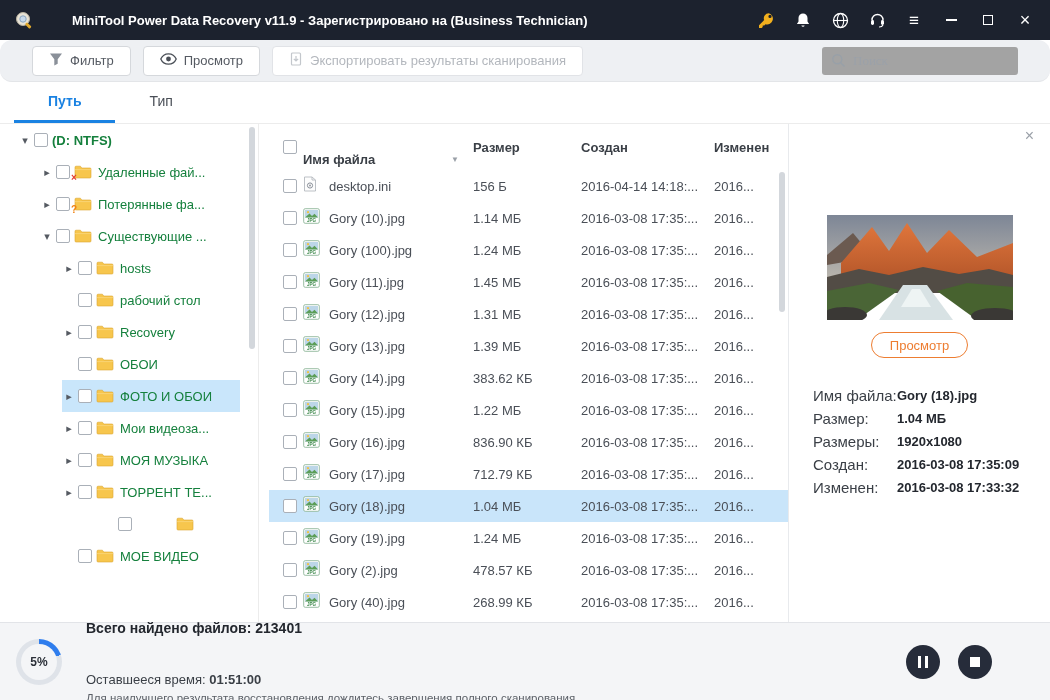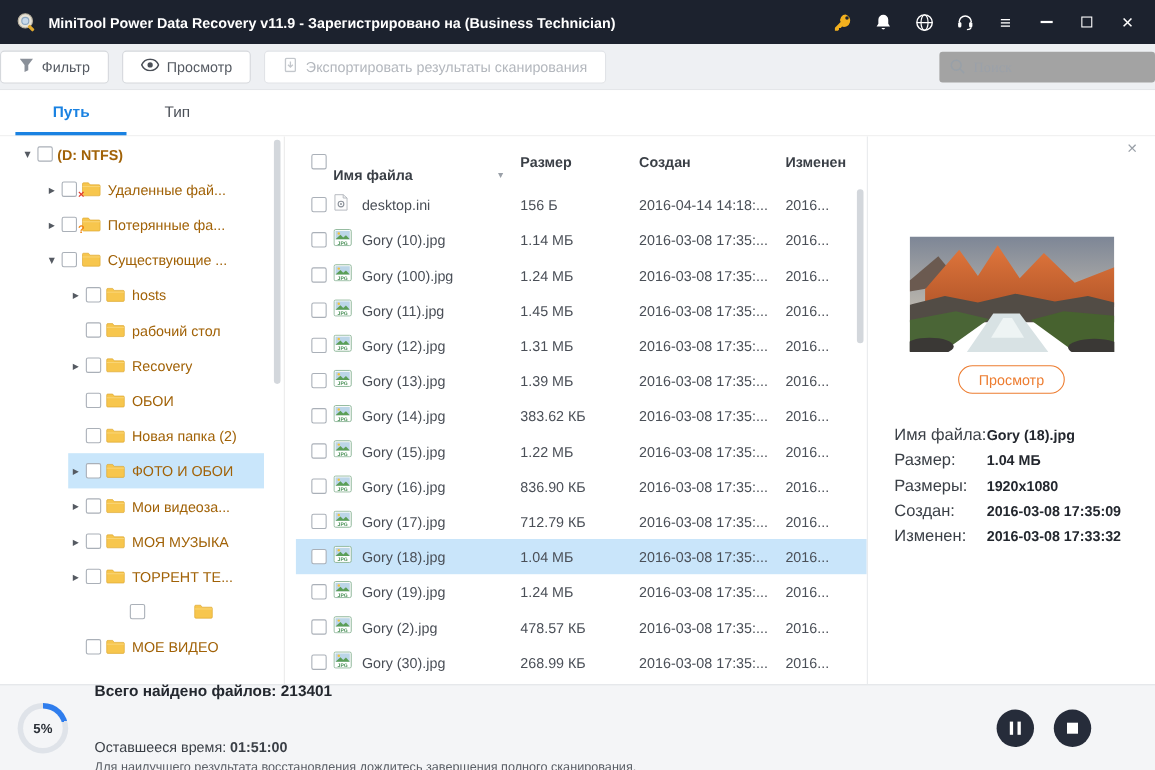--- a/index.html
+++ b/index.html
@@ -2,30 +2,30 @@
 <html><head>
 <meta charset="utf-8">
 <style>
   * { margin:0; padding:0; box-sizing:border-box; }
   html, body { width:1050px; height:700px; font-family:"Liberation Sans", sans-serif; }
   .window { width:1050px; height:700px; display:flex; flex-direction:column; background:#fff; overflow:hidden; }
 
   
   .titlebar { height:40px; background:#1c222e; display:flex; align-items:center; padding:0 14px; flex:0 0 auto; }
   .app-icon { width:20px; height:20px; margin-right:10px; flex:0 0 auto; }
-  .title { color:#fff; font-size:13px; font-weight:bold; white-space:nowrap; }
+  .title { color:#fff; font-size:13px; font-weight:bold; white-space:nowrap;margin-left:28px; }
   .tb-right { margin-left:auto; display:flex; align-items:center; gap:15px; }
   .tb-icon { width:22px; height:22px; display:flex; align-items:center; justify-content:center; cursor:pointer; background:none; border:none; }
   .menu-glyph { color:#fff; font-size:17px; line-height:1; }
   .min-bar { width:11px; height:2px; background:#fff; display:block; }
   .max-box { width:10px; height:10px; border:1.5px solid #fff; display:block; }
   .close-glyph { color:#fff; font-size:18px; line-height:1; }
 
   
-  .toolbar { height:42px; background:#eef0f3; border-bottom:1px solid #e3e5e8; display:flex; align-items:center; gap:12px; padding:0 0; flex:0 0 auto; }
+  .toolbar { height:42px; background:#eef0f3; border-bottom:1px solid #e3e5e8; display:flex; align-items:center; gap:12px; padding:0 32px; flex:0 0 auto;border-radius:12px; }
   .tool-btn { height:30px; display:flex; align-items:center; gap:7px; background:#fff; border:1px solid #d5d8dc; border-radius:4px; padding:0 16px; font-size:13px; color:#555a62; font-family:inherit; cursor:pointer; white-space:nowrap; }
   .tool-btn.disabled { color:#b3b7bd; border-color:#e1e3e7; cursor:default; }
   .search-box { margin-left:auto; position:relative; width:196px; height:28px; }
   .search-box input { width:100%; height:100%; border:none; background:#a3a3a3; border-radius:3px; padding:0 8px 0 31px; font-size:13px; color:#444; font-family:Liberation Serif, serif; outline:none; }
   .search-box input::placeholder { color:#9ba1a9; }
   .search-icon { position:absolute; left:9px; top:6px; }
 
   
   .tabbar { height:42px; display:flex; align-items:stretch; border-bottom:1px solid #ececec; padding-left:14px; flex:0 0 auto; background:#fff; }
   .tab { display:flex; align-items:center; padding:0 34px; font-size:14px; color:#4a4f57; cursor:pointer; border-bottom:3px solid transparent; }
@@ -38,21 +38,21 @@
   .tree-scrollbar { position:absolute; right:3px; top:3px; width:6px; height:222px; background:#d3d7dc; border-radius:3px; }
   .tree-item { height:32px; display:flex; align-items:center; margin-right:18px; cursor:pointer; }
   .tree-item.selected { background:#c9e6fb; }
   .tree-item.bold .tlabel { font-weight:bold; }
   .arrow { width:14px; flex:0 0 auto; text-align:center; font-size:11px; color:#555a62; }
   .cb { width:14px; height:14px; border:1px solid #aab0b8; border-radius:2px; background:#fff; flex:0 0 auto; margin:0 4px 0 2px; cursor:pointer; }
   .ticon { position:relative; width:18px; height:14px; flex:0 0 auto; margin-right:6px; }
   .badge { position:absolute; bottom:-4px; left:-3px; font-size:10px; font-weight:bold; line-height:1; }
   .badge.red { color:#e23b2e; }
   .badge.orange { color:#f0820f; }
-  .tlabel { font-size:13px; color:#a16207; white-space:nowrap; overflow:hidden;text-align:right; }
+  .tlabel { font-size:13px; color:#15803d; white-space:nowrap; overflow:hidden;text-align:right; }
 
   .table-panel { flex:1; min-width:0; border-left:1px solid #ececec; position:relative; padding-left:10px; overflow:hidden; }
   .table-scrollbar { position:absolute; right:3px; top:48px; width:6px; height:140px; background:#d3d7dc; border-radius:3px; }
   .thead { height:46px; display:grid; grid-template-columns:34px 170px 108px 133px 1fr; align-items:center; }
   .thead .cb { margin:0 0 0 14px; }
   .th { font-size:13px; font-weight:bold; color:#3a3f46; white-space:nowrap; }
   .th-name { display:flex; align-items:center; justify-content:space-between; padding-right:14px;margin-top:24px; }
   .sort-icon { font-size:8px; color:#9aa0a8; }
   .trow { height:32px; display:grid; grid-template-columns:34px 26px 144px 108px 133px 1fr; align-items:center; }
   .trow.selected { background:#c9e5fa; }
@@ -273,32 +273,20 @@
     <span class="ticon">
       <svg width="18" height="14" viewBox="0 0 18 14">
                 <path d="M1 2.2Q1 1.2 2 1.2h4.4l1.4 1.8H16q1 0 1 1V12q0 1-1 1H2q-1 0-1-1z" fill="#f7c64d" stroke="#dca62f" stroke-width="0.6"></path>
                 <path d="M1 4.6H17" stroke="#f9d77e" stroke-width="0.8"></path>
               </svg>
       
     </span>
     <span class="tlabel">ОБОИ</span>
   </div>
 
-  <div class="tree-item" style="margin-left: 62px;">
-    <span class="arrow"></span>
-    <span class="cb"></span>
-    <span class="ticon">
-      <svg width="18" height="14" viewBox="0 0 18 14">
-                <path d="M1 2.2Q1 1.2 2 1.2h4.4l1.4 1.8H16q1 0 1 1V12q0 1-1 1H2q-1 0-1-1z" fill="#f7c64d" stroke="#dca62f" stroke-width="0.6"></path>
-                <path d="M1 4.6H17" stroke="#f9d77e" stroke-width="0.8"></path>
-              </svg>
-      
-    </span>
-    <span class="tlabel">Новая папка (2)</span>
-  </div>
 
   <div class="tree-item selected" style="margin-left: 62px;">
     <span class="arrow">▸</span>
     <span class="cb"></span>
     <span class="ticon">
       <svg width="18" height="14" viewBox="0 0 18 14">
                 <path d="M1 2.2Q1 1.2 2 1.2h4.4l1.4 1.8H16q1 0 1 1V12q0 1-1 1H2q-1 0-1-1z" fill="#f7c64d" stroke="#dca62f" stroke-width="0.6"></path>
                 <path d="M1 4.6H17" stroke="#f9d77e" stroke-width="0.8"></path>
               </svg>
       
@@ -652,21 +640,21 @@
         <svg width="17" height="16" viewBox="0 0 17 16">
                   <rect x="0.7" y="0.7" width="15.6" height="14.6" rx="1.5" fill="#fff" stroke="#8fb79a" stroke-width="0.9"></rect>
                   <rect x="2" y="2" width="13" height="7.5" fill="#bcd6e8"></rect>
                   <circle cx="5" cy="4.2" r="1.1" fill="#f2c23e"></circle>
                   <path d="M2 9.5 6.5 5.5 9 8l2.5-2.2L15 9.5z" fill="#5b9e57"></path>
                   <text x="8.5" y="14.3" font-size="4.6" font-weight="bold" fill="#3f8a4d" text-anchor="middle" font-family="Liberation Sans, sans-serif">JPG</text>
                 </svg>
       </span>
 
     </span>
-    <span class="cell c-name">Gory (30).jpg</span>
+    <span class="cell c-name">Gory (40).jpg</span>
     <span class="cell c-size">268.99 КБ</span>
     <span class="cell c-created">2016-03-08 17:35:...</span>
     <span class="cell c-modified">2016...</span>
   </div>
 </div>
       <div class="table-scrollbar"></div>
     </div>
 
     <div class="preview-panel">
       <button class="preview-close">×</button>

